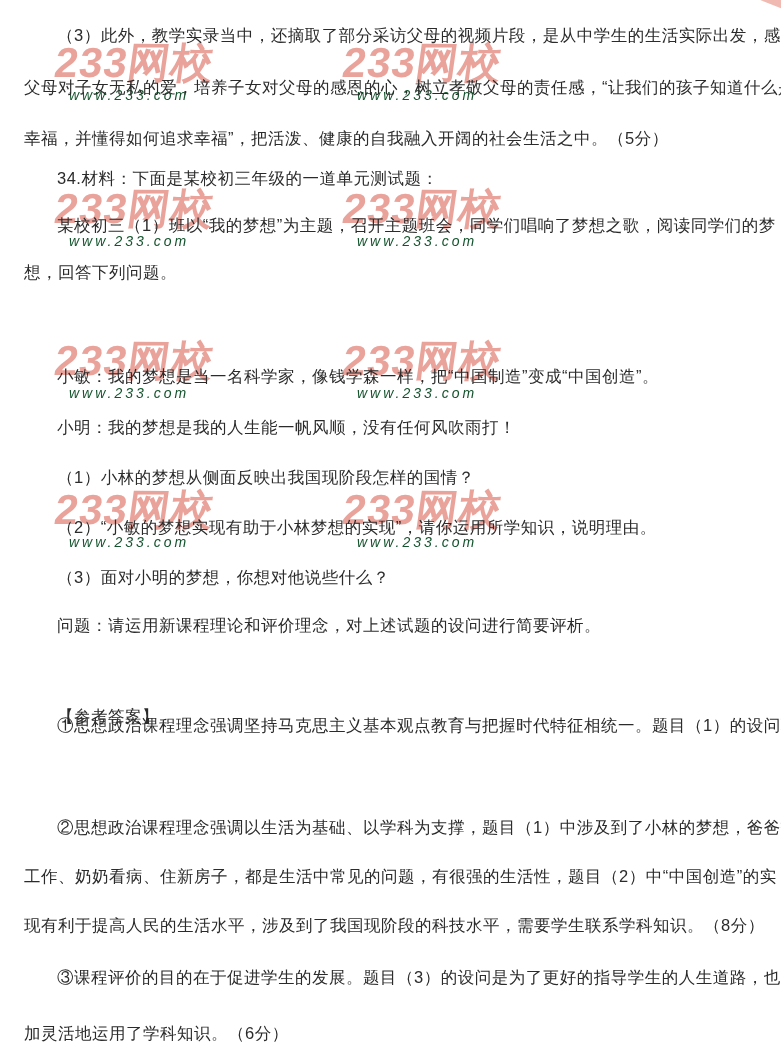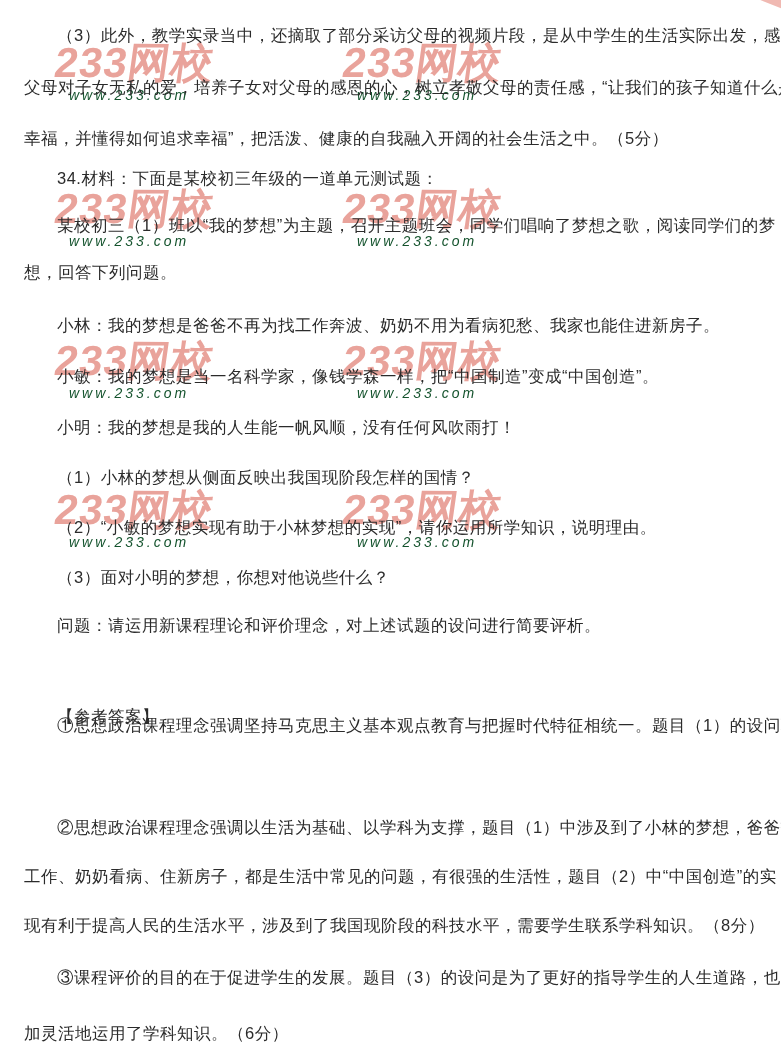--- a/index.html
+++ b/index.html
@@ -108,21 +108,20 @@
     <span class="wm-big">233网校</span>
     <span class="wm-url">www.233.com</span>
   </div>
 
   <div class="line indent" style="top:25px;">（3）此外，教学实录当中，还摘取了部分采访父母的视频片段，是从中学生的生活实际出发，感受</div>
   <div class="line" style="top:77px;">父母对子女无私的爱，培养子女对父母的感恩的心，树立孝敬父母的责任感，“让我们的孩子知道什么是</div>
   <div class="line" style="top:128px;">幸福，并懂得如何追求幸福”，把活泼、健康的自我融入开阔的社会生活之中。（5分）</div>
   <div class="line indent" style="top:168px;">34.材料：下面是某校初三年级的一道单元测试题：</div>
   <div class="line indent" style="top:215px;">某校初三（1）班以“我的梦想”为主题，召开主题班会，同学们唱响了梦想之歌，阅读同学们的梦</div>
   <div class="line" style="top:262px;">想，回答下列问题。</div>
-  <div class="line indent" style="top:315px;">小林：我的梦想是爸爸不再为找工作奔波、奶奶不用为看病犯愁、我家也能住进新房子。</div>
   <div class="line indent" style="top:417px;">小明：我的梦想是我的人生能一帆风顺，没有任何风吹雨打！</div>
   <div class="line indent" style="top:366px;">小敏：我的梦想是当一名科学家，像钱学森一样，把“中国制造”变成“中国创造”。</div>
   <div class="line indent" style="top:467px;text-align:center;">（1）小林的梦想从侧面反映出我国现阶段怎样的国情？</div>
   <div class="line indent" style="top:517px;">（2）“小敏的梦想实现有助于小林梦想的实现”，请你运用所学知识，说明理由。</div>
   <div class="line indent" style="top:567px;">（3）面对小明的梦想，你想对他说些什么？</div>
   <div class="line indent" style="top:615px;">问题：请运用新课程理论和评价理念，对上述试题的设问进行简要评析。</div>
   <div class="line indent" style="top:665px;margin-top:41px;">【参考答案】</div>
   <div class="line indent" style="top:715px;">①思想政治课程理念强调坚持马克思主义基本观点教育与把握时代特征相统一。题目（1）的设问联</div>
   <div class="line indent" style="top:817px;">②思想政治课程理念强调以生活为基础、以学科为支撑，题目（1）中涉及到了小林的梦想，爸爸找</div>
   <div class="line" style="top:866px;">工作、奶奶看病、住新房子，都是生活中常见的问题，有很强的生活性，题目（2）中“中国创造”的实</div>

